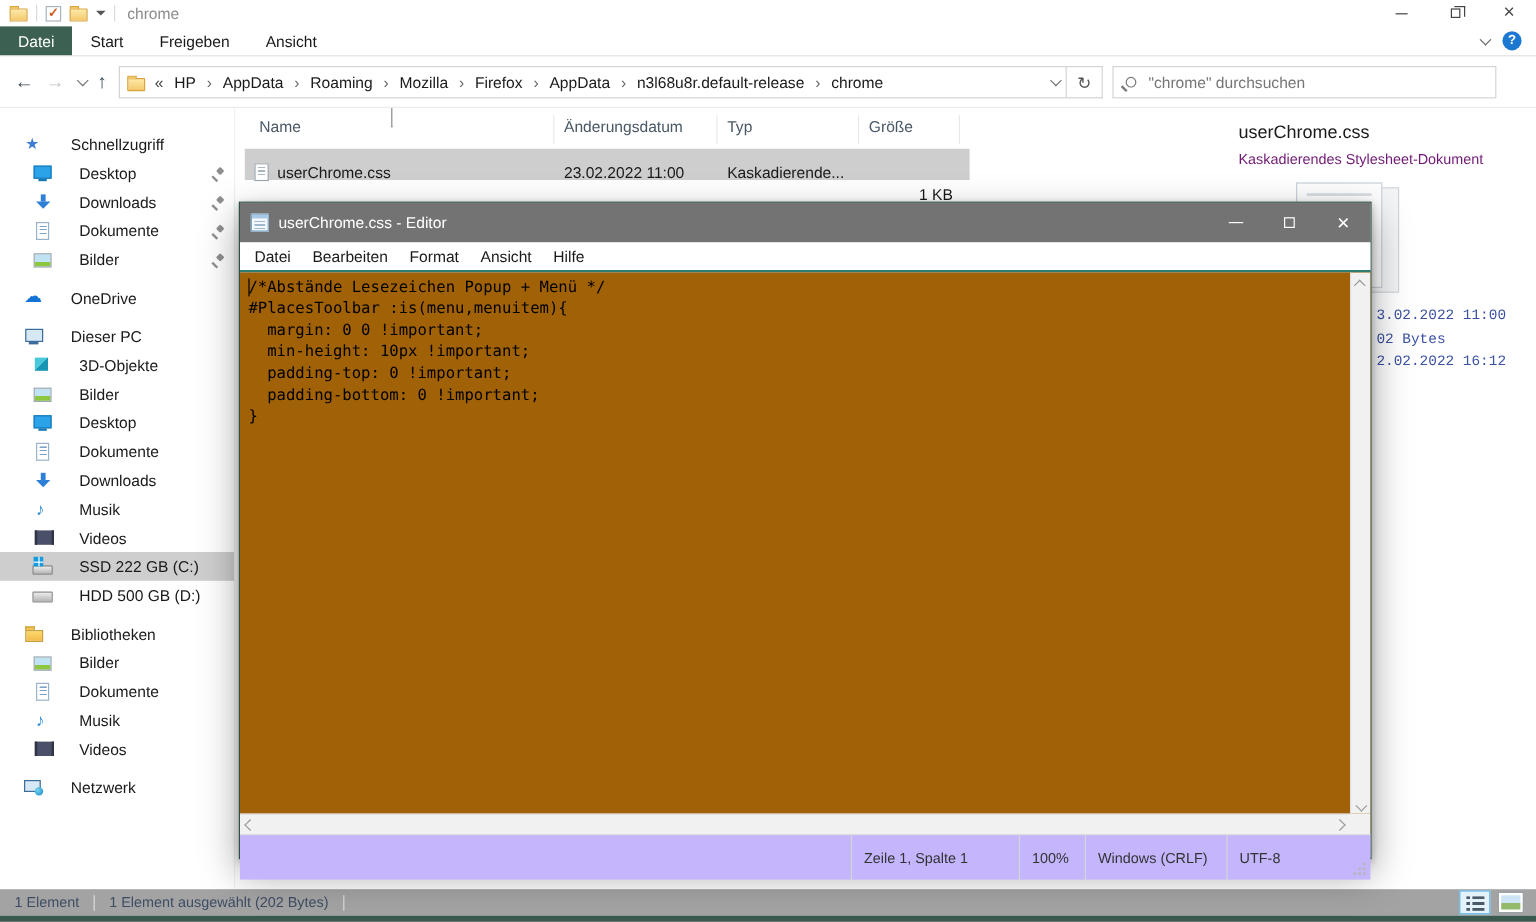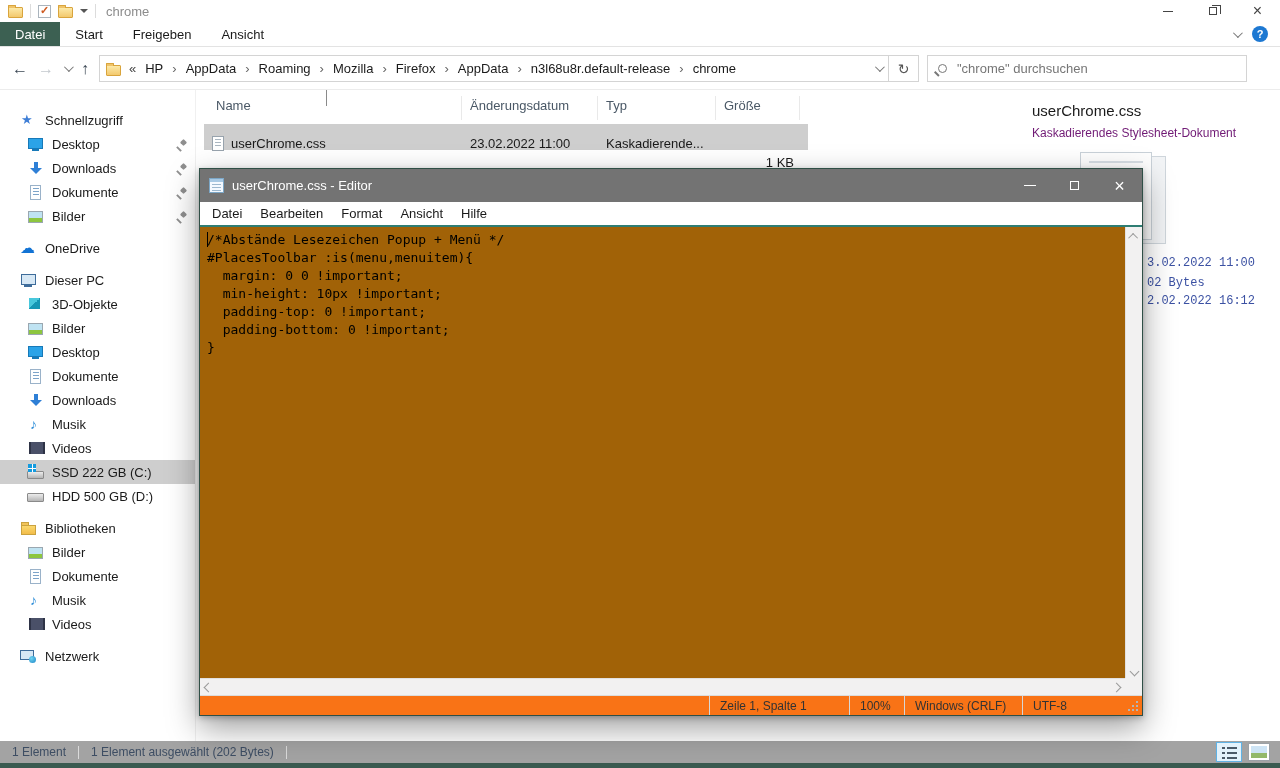--- a/index.html
+++ b/index.html
@@ -58,21 +58,21 @@
   .refreshbox::before{content:'↻';}
   .searchbox{margin-left:8px;width:320px;height:27px;border:1px solid #d4d4d4;display:flex;align-items:center;gap:10px;padding:0 10px;font-size:13px;color:#767676;}
   .mag{width:9px;height:9px;border:1.5px solid #777;border-radius:50%;position:relative;flex:none;}
   .mag::after{content:'';position:absolute;left:-5px;top:8px;width:6px;height:1.5px;background:#777;transform:rotate(45deg);}
 
   
   .main{position:absolute;left:0;top:90px;width:1280px;height:651px;background:#fff;}
 
   
   .sidebar{position:absolute;left:0;top:0;width:196px;height:100%;padding-top:18px;font-size:13px;border-right:1px solid #f0f0f0;overflow:hidden;}
-  .srow{height:24px;display:flex;align-items:center;gap:8px;padding-left:20px;cursor:default;}
+  .srow{height:24px;display:flex;align-items:center;gap:22px;padding-left:20px;cursor:default;}
   .srow.child{padding-left:27px;}
   .srow.gap{margin-top:8px;}
   .srow.selected{background:#cecece;}
   .srow .lbl{white-space:nowrap;}
   .pin{width:11px;height:11px;position:relative;margin-left:auto;margin-right:8px;flex:none;}
   .pin::before{content:'';position:absolute;right:1px;top:1px;width:5px;height:5px;background:#8f8f8f;border-radius:1px;transform:rotate(45deg);}
   .pin::after{content:'';position:absolute;left:0;bottom:0;width:6px;height:2px;background:#8f8f8f;transform:rotate(45deg);}
 
   .ic{display:inline-block;width:17px;height:16px;position:relative;flex:none;}
   .ic::before,.ic::after{content:'';position:absolute;}
@@ -153,21 +153,21 @@
   .np-caret{position:absolute;left:7px;top:5px;width:1px;height:15px;background:#000;}
   .np-vscroll{position:absolute;right:0;top:0;bottom:17px;width:17px;background:#f2f1f1;border-left:1px solid #e2e0e0;}
   .np-vscroll .chev{position:absolute;left:5px;border-color:#9a9a9a;}
   .np-vscroll .chev-up{top:6px;}
   .np-vscroll .chev-dn{bottom:3px;transform:rotate(45deg);}
   .np-hscroll{position:absolute;left:0;bottom:0;right:17px;height:17px;background:#f2f1f1;border-top:1px solid #e2e0e0;}
   .np-hscroll .chev{position:absolute;top:5px;border-color:#9a9a9a;}
   .np-hscroll .chev-left{left:5px;}
   .np-hscroll .chev-right{right:5px;}
   .np-corner{position:absolute;right:0;bottom:0;width:17px;height:17px;background:#f2f1f1;}
-  .np-statusbar{height:20px;background:#f97316;border-top:1px solid #dcdcdc;display:flex;align-items:center;font-size:12px;color:#333;}
+  .np-statusbar{height:38px;background:#c4b5fd;border-top:1px solid #dcdcdc;display:flex;align-items:center;font-size:12px;color:#333;}
   .np-seg{height:100%;display:flex;align-items:center;padding-left:10px;border-left:1px solid #d6d6d6;}
   .seg-line{margin-left:auto;width:140px;}
   .seg-zoom{width:55px;}
   .seg-eol{width:118px;}
   .seg-enc{width:92px;}
   .np-grip{width:28px;height:100%;position:relative;}
   .np-grip::after{content:'';position:absolute;right:4px;bottom:4px;width:2px;height:2px;background:#b5b5b5;
     box-shadow:-4px 0 #b5b5b5,0 -4px #b5b5b5,-8px 0 #b5b5b5,-4px -4px #b5b5b5,0 -8px #b5b5b5;}
 </style>
 </head>

